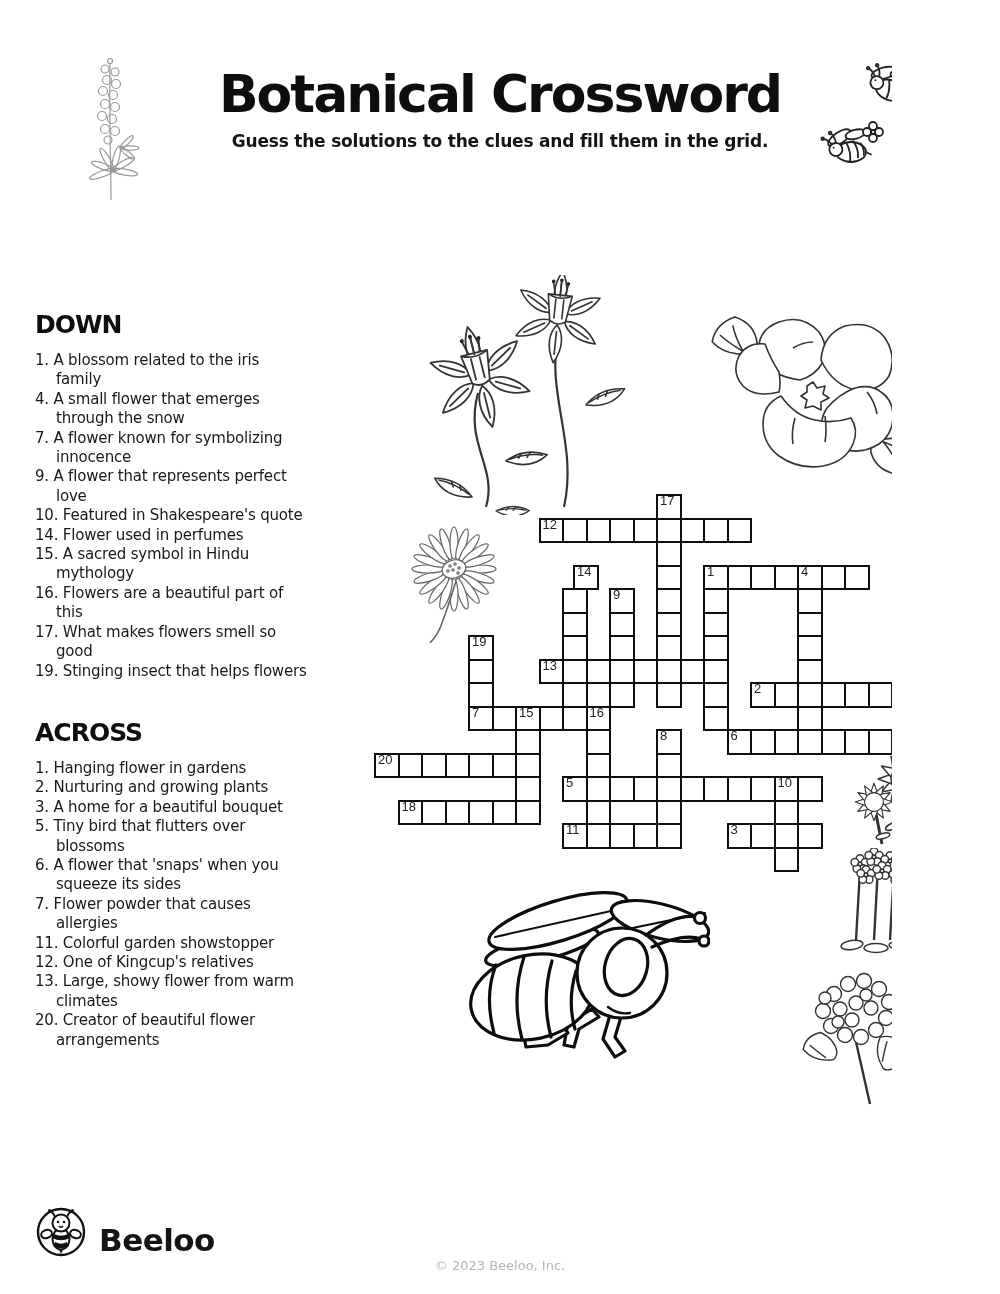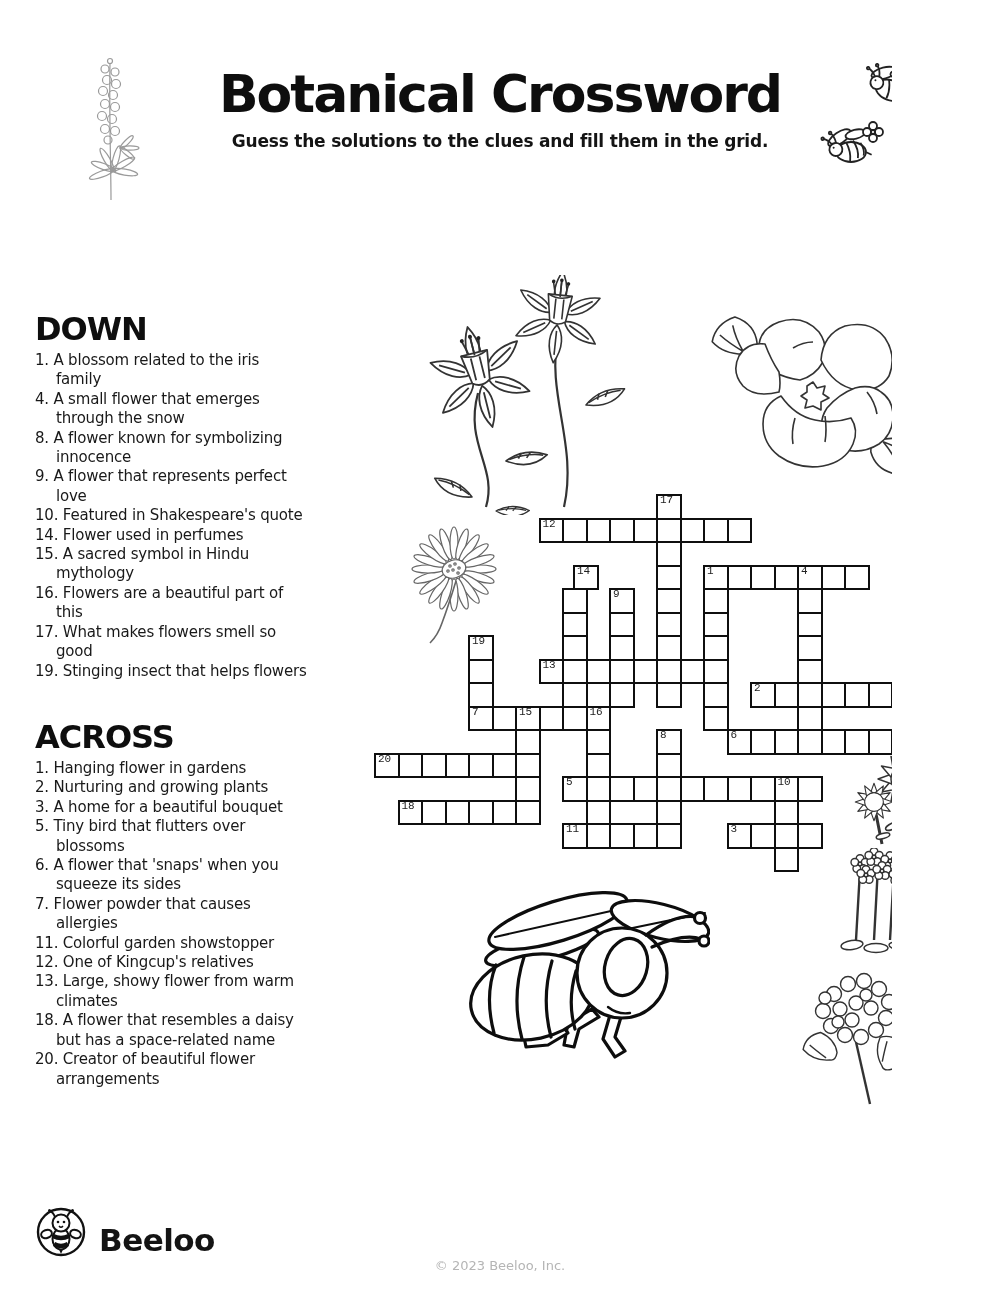--- a/index.html
+++ b/index.html
@@ -6,34 +6,34 @@
   #page{position:relative;width:892px;height:1294px;background:#ffffff;overflow:hidden;
         font-family:"DejaVu Sans",sans-serif;color:#141414;}
   .abs{position:absolute;}
 
   
   #title-block{left:190px;top:66px;width:620px;text-align:center;}
   #page-title{font-size:52px;font-weight:bold;letter-spacing:-2px;color:#0e0e0e;line-height:1.1;}
   #page-subtitle{margin-top:8px;font-size:17px;font-weight:600;letter-spacing:-0.2px;color:#141414;}
 
   
-  .clue-heading{font-size:32px;font-weight:bold;letter-spacing:-1px;color:#0e0e0e;}
+  .clue-heading{font-size:25px;font-weight:bold;letter-spacing:-1px;color:#0e0e0e;}
   #down-heading{left:35px;top:310px;}
   #across-heading{left:35px;top:718px;}
   .clue-list{left:35px;width:272px;}
   #down-clues{top:351px;}
   #across-clues{top:759px;}
   .clue{font-size:15px;line-height:19.4px;color:#191919;padding-left:21px;text-indent:-21px;letter-spacing:-0.2px;}
 
   
   #grid{left:374px;top:494px;width:592px;height:380px;z-index:5;}
   .cell{position:absolute;width:25.5px;height:25.5px;box-sizing:border-box;
         border:2px solid #0f0f0f;background:#ffffff;}
-  .cellnum{position:absolute;top:0;left:2px;font-size:11px;line-height:9px;color:#222;
-           font-family:Liberation Mono, monospace;}
+  .cellnum{position:absolute;top:0;left:2px;font-size:13px;line-height:9px;color:#222;
+           font-family:Liberation Sans, sans-serif;}
 
   .illus{z-index:2;}
 
   
   #brand{left:35px;top:1206px;display:flex;align-items:flex-end;gap:12px;}
   #brand-name{font-size:31px;font-weight:800;letter-spacing:-0.5px;color:#141414;}
   #copyright{left:0;top:1258px;width:1000px;text-align:center;font-size:13px;color:#b5b5b5;}
   #qr-block{left:909px;top:1188px;width:74px;text-align:center;}
   #qr-scan-label{font-size:6.5px;color:#bcbcbc;letter-spacing:0.2px;}
   #qr-code-svg{margin-top:4px;}
@@ -112,42 +112,41 @@
         <circle cx="96" cy="88" r="1.5"></circle>
       <circle cx="104" cy="82" r="1.5"></circle>
         <circle cx="94" cy="76" r="1.5"></circle>
     </g>
   </svg>
 
   <div class="abs clue-heading" id="down-heading">DOWN</div>
   <div class="abs clue-list" id="down-clues">
       <div class="clue">1. A blossom related to the iris family</div>
       <div class="clue">4. A small flower that emerges through the snow</div>
-      <div class="clue">8. A flower known for symbolizing innocence</div>
+      <div class="clue">7. A flower known for symbolizing innocence</div>
       <div class="clue">9. A flower that represents perfect love</div>
       <div class="clue">10. Featured in Shakespeare's quote</div>
       <div class="clue">14. Flower used in perfumes</div>
       <div class="clue">15. A sacred symbol in Hindu mythology</div>
       <div class="clue">16. Flowers are a beautiful part of this</div>
       <div class="clue">17. What makes flowers smell so good</div>
       <div class="clue">19. Stinging insect that helps flowers</div>
     </div>
 
   <div class="abs clue-heading" id="across-heading">ACROSS</div>
   <div class="abs clue-list" id="across-clues">
       <div class="clue">1. Hanging flower in gardens</div>
       <div class="clue">2. Nurturing and growing plants</div>
       <div class="clue">3. A home for a beautiful bouquet</div>
       <div class="clue">5. Tiny bird that flutters over blossoms</div>
       <div class="clue">6. A flower that 'snaps' when you squeeze its sides</div>
       <div class="clue">7. Flower powder that causes allergies</div>
       <div class="clue">11. Colorful garden showstopper</div>
       <div class="clue">12. One of Kingcup's relatives</div>
       <div class="clue">13. Large, showy flower from warm climates</div>
-      <div class="clue">18. A flower that resembles a daisy but has a space-related name</div>
       <div class="clue">20. Creator of beautiful flower arrangements</div>
     </div>
 
   <svg class="abs illus" style="left:400px;top:275px" width="230" height="240" viewBox="0 0 230 240">
     <defs>
       <g id="daffodil">
         <g id="dpet">
           <path d="M0,-8 C7,-16 9,-30 0,-46 C-9,-30 -7,-16 0,-8 Z"></path>
           <path d="M0,-14 L0,-38" fill="none"></path>
         </g>

